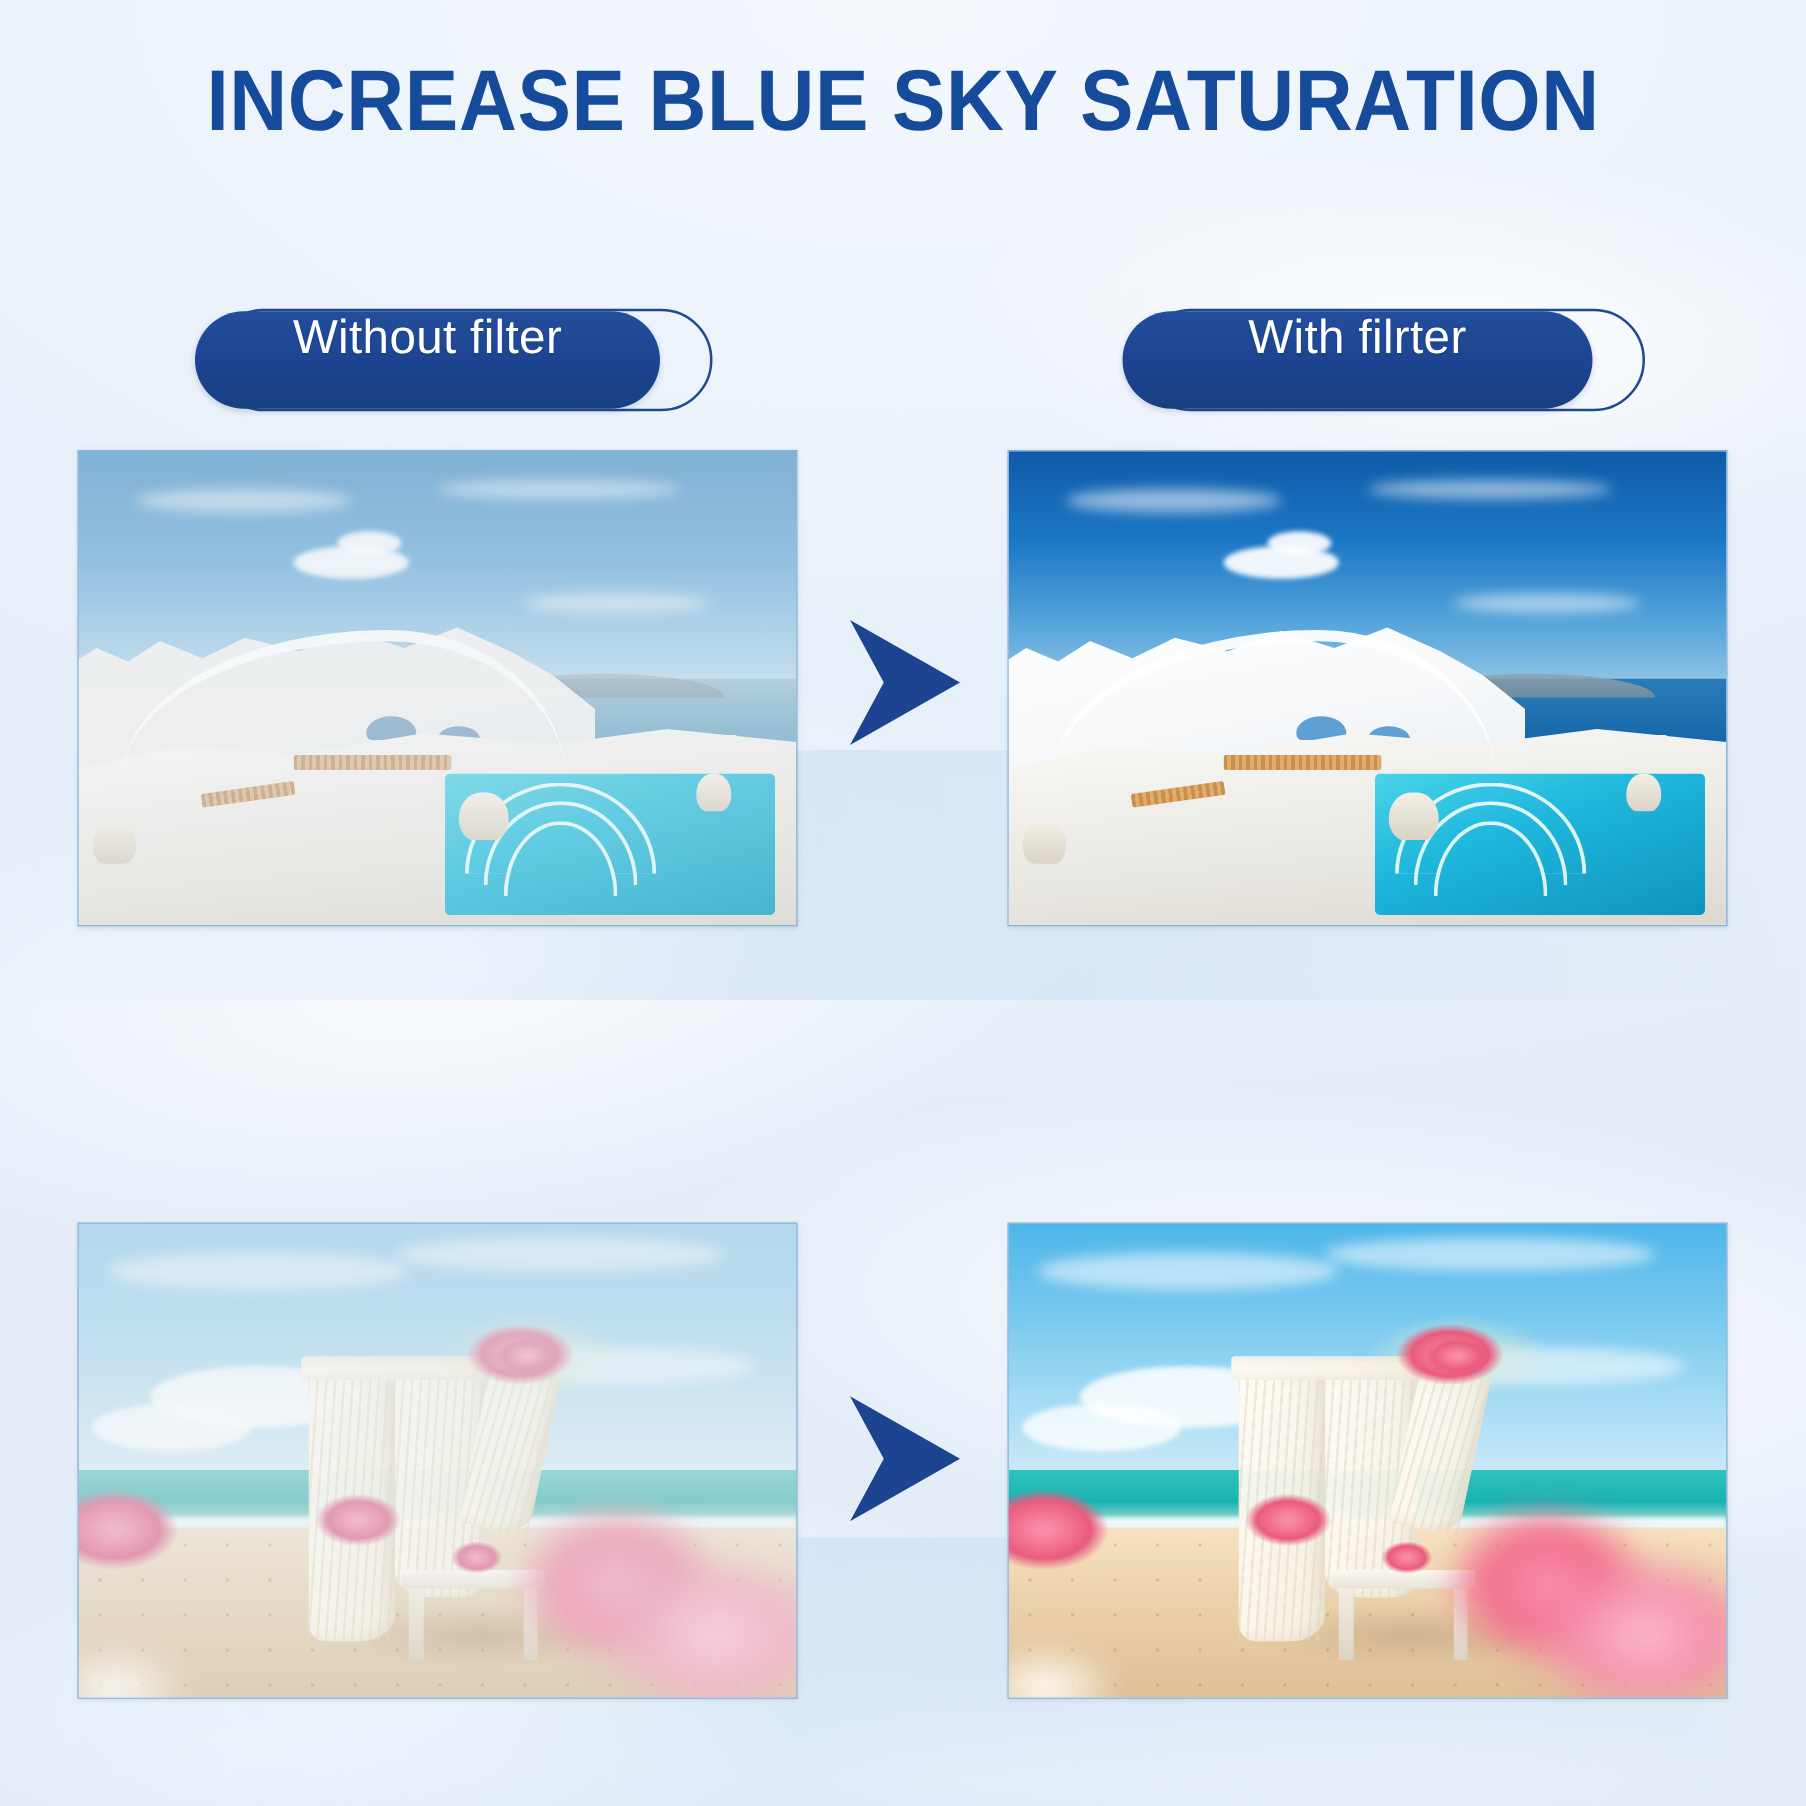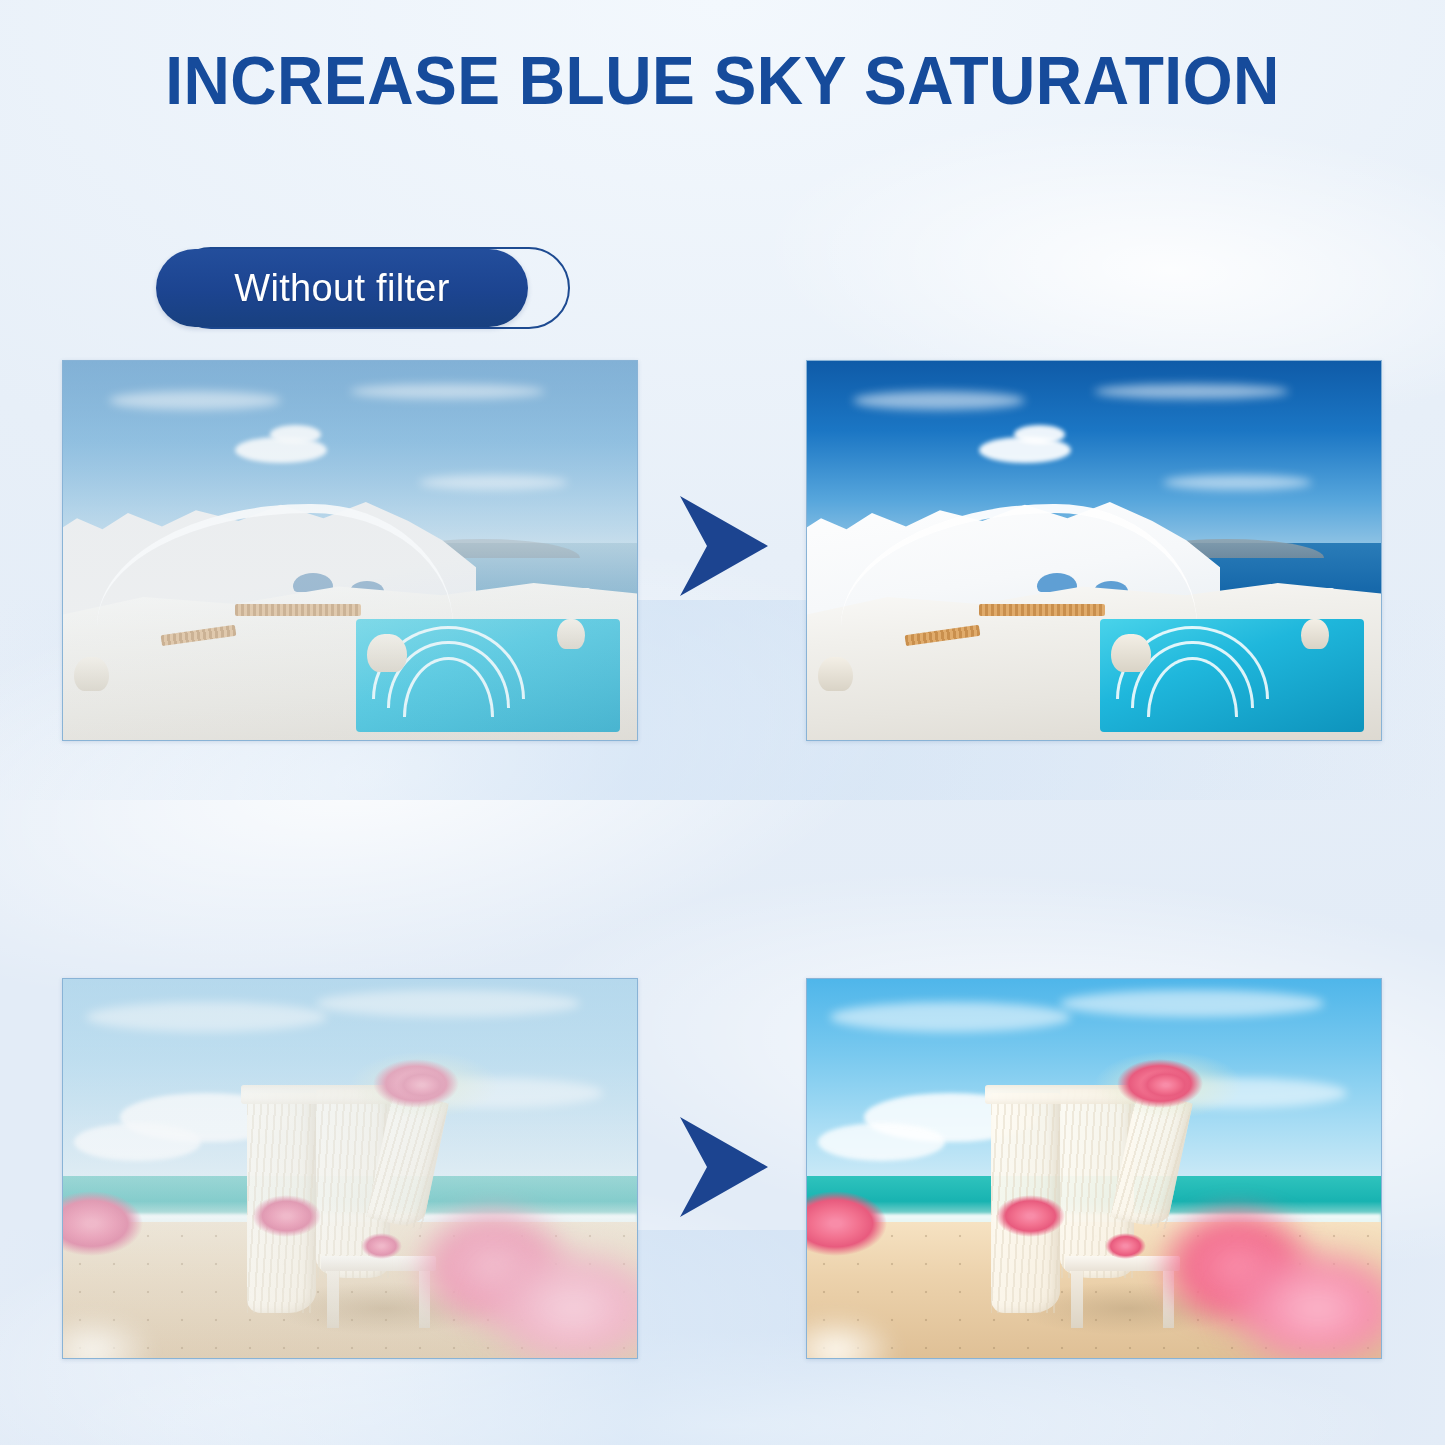--- a/index.html
+++ b/index.html
@@ -27,21 +27,21 @@
   .headline{position:absolute;left:0;top:46px;width:1445px;text-align:center;
     color:#164b9b;font-weight:700;font-size:69px;line-height:1;letter-spacing:.5px;
     transform:scaleX(.93);transform-origin:50% 50%;white-space:nowrap;}
 
   
   .badge-wrap{position:absolute;height:82px;}
   .badge-outline{position:absolute;left:14px;top:0;height:82px;width:100%;
     border:2.5px solid #1d4a91;border-radius:41px;box-sizing:border-box;background:transparent;}
   .badge-fill{position:absolute;left:0;top:2px;height:78px;width:calc(100% - 28px);
     background:linear-gradient(180deg,#234e9c 0%,#1c4490 55%,#18407f 100%);
-    border-radius:39px;display:flex;align-items:center;justify-content:center;
+    border-radius:39px;display:flex;justify-content:center;
     box-shadow:0 2px 5px rgba(20,50,110,.18);}
   .badge-fill span{color:#fff;font-size:38px;font-weight:400;letter-spacing:.3px;
     text-shadow:0 1px 2px rgba(0,0,0,.12);}
   #badge-left{left:156px;top:247px;width:400px;}
   #badge-right{left:898px;top:247px;width:404px;}
 
   
   .arrow{position:absolute;width:92px;height:104px;}
   #arrow-top{left:676px;top:494px;}
   #arrow-bottom{left:676px;top:1115px;}
@@ -150,20 +150,26 @@
 
   <div class="headline">INCREASE BLUE SKY SATURATION</div>
 
   <div class="badge-wrap" id="badge-left">
     <div class="badge-outline"></div>
     <div class="badge-fill">
       <span>Without filter</span>
     </div>
   </div>
 
+  <div class="badge-wrap" id="badge-right">
+    <div class="badge-outline"></div>
+    <div class="badge-fill">
+      <span>With filrter</span>
+    </div>
+  </div>
 
   <div class="photo" id="photo-tl">
     <div class="scene">
       <div class="layer s-sky sky-plain"></div>
       <div class="layer cloud" style="left:30%;top:20%;width:16%;height:7%;"></div>
       <div class="layer cloud" style="left:36%;top:17%;width:9%;height:5%;"></div>
       <div class="layer cloudwisp" style="left:8%;top:8%;width:30%;height:5%;"></div>
       <div class="layer cloudwisp" style="left:50%;top:6%;width:34%;height:4%;"></div>
       <div class="layer cloudwisp" style="left:62%;top:30%;width:26%;height:4%;"></div>
       <div class="layer s-sea sea-plain"></div>

